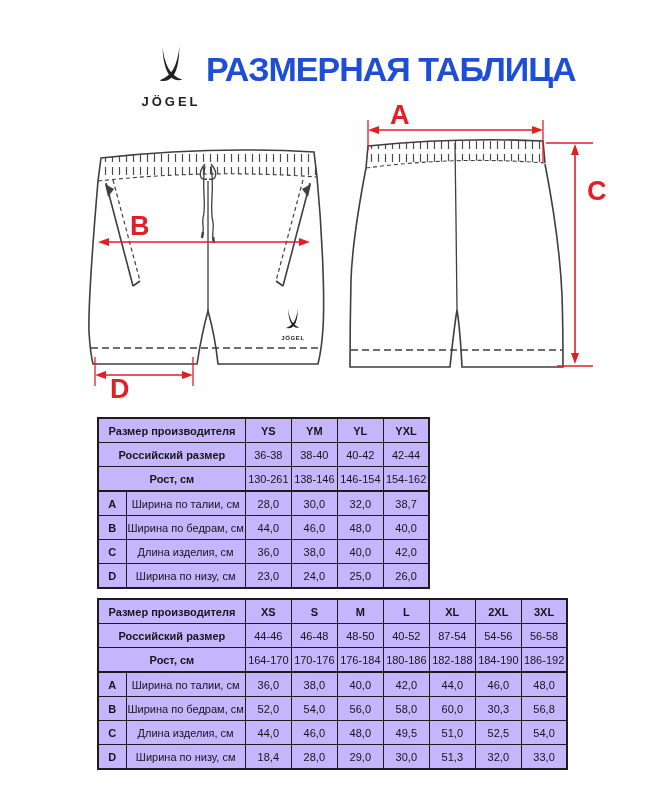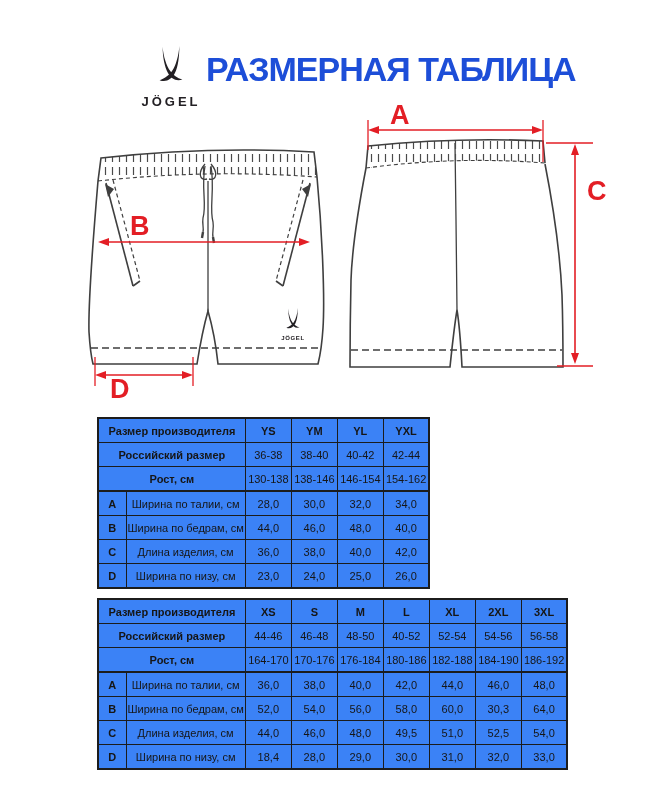--- a/index.html
+++ b/index.html
@@ -2,21 +2,21 @@
 <html><head>
 <meta charset="utf-8">
 <style>
   html,body{margin:0;padding:0;background:#fff;}
   #page{position:relative;width:665px;height:800px;background:#fff;overflow:hidden;
         font-family:"Liberation Sans",sans-serif;color:#1a1a1a;}
   #page-title{position:absolute;left:206px;top:50px;font-size:34px;font-weight:bold;
         letter-spacing:-1px;color:#1d4ed8;white-space:nowrap;}
   .abs{position:absolute;}
   
-  table.sizes{position:absolute;border-collapse:collapse;table-layout:fixed;background:#3b82f6;
+  table.sizes{position:absolute;border-collapse:collapse;table-layout:fixed;background:#c4b5fd;
         border:2px solid #1c1c1c;}
   table.sizes th,table.sizes td{border:1px solid #1c1c1c;font-family:"Liberation Sans",sans-serif;
         font-size:11px;color:#161616;text-align:center;vertical-align:middle;height:23px;
         padding:0 1px;overflow:hidden;white-space:nowrap;}
   table.sizes th{font-weight:bold;}
   table.sizes td{font-weight:normal;}
   th.lbl{text-align:left;padding-left:12px;}
   td.param{text-align:left;padding-left:10px;}
   tr.bsep th,tr.bsep td{border-top:2px solid #1c1c1c;}
   svg text{font-family:"Liberation Sans",sans-serif;}
@@ -157,32 +157,32 @@
       </tr>
       <tr>
         <th colspan="2">Российский размер</th>
         <td>36-38</td>
         <td>38-40</td>
         <td>40-42</td>
         <td>42-44</td>
       </tr>
       <tr>
         <th colspan="2">Рост, см</th>
-        <td>130-138</td>
+        <td>130-261</td>
         <td>138-146</td>
         <td>146-154</td>
         <td>154-162</td>
       </tr>
       <tr class="bsep">
         <th>A</th>
         <td class="param">Ширина по талии, см</td>
         <td>28,0</td>
         <td>30,0</td>
         <td>32,0</td>
-        <td>34,0</td>
+        <td>38,7</td>
       </tr>
       <tr>
         <th>B</th>
         <td class="param">Ширина по бедрам, см</td>
         <td>44,0</td>
         <td>46,0</td>
         <td>48,0</td>
         <td>40,0</td>
       </tr>
       <tr>
@@ -226,21 +226,21 @@
         <th>XL</th>
         <th>2XL</th>
         <th>3XL</th>
       </tr>
       <tr>
         <th colspan="2">Российский размер</th>
         <td>44-46</td>
         <td>46-48</td>
         <td>48-50</td>
         <td>40-52</td>
-        <td>52-54</td>
+        <td>87-54</td>
         <td>54-56</td>
         <td>56-58</td>
       </tr>
       <tr>
         <th colspan="2">Рост, см</th>
         <td>164-170</td>
         <td>170-176</td>
         <td>176-184</td>
         <td>180-186</td>
         <td>182-188</td>
@@ -260,40 +260,40 @@
       </tr>
       <tr>
         <th>B</th>
         <td class="param">Ширина по бедрам, см</td>
         <td>52,0</td>
         <td>54,0</td>
         <td>56,0</td>
         <td>58,0</td>
         <td>60,0</td>
         <td>30,3</td>
-        <td>64,0</td>
+        <td>56,8</td>
       </tr>
       <tr>
         <th>C</th>
         <td class="param">Длина изделия, см</td>
         <td>44,0</td>
         <td>46,0</td>
         <td>48,0</td>
         <td>49,5</td>
         <td>51,0</td>
         <td>52,5</td>
         <td>54,0</td>
       </tr>
       <tr>
         <th>D</th>
         <td class="param">Ширина по низу, см</td>
         <td>18,4</td>
         <td>28,0</td>
         <td>29,0</td>
         <td>30,0</td>
-        <td>31,0</td>
+        <td>51,3</td>
         <td>32,0</td>
         <td>33,0</td>
       </tr>
     </tbody>
   </table>
 
 </div>
 
 </body></html>

